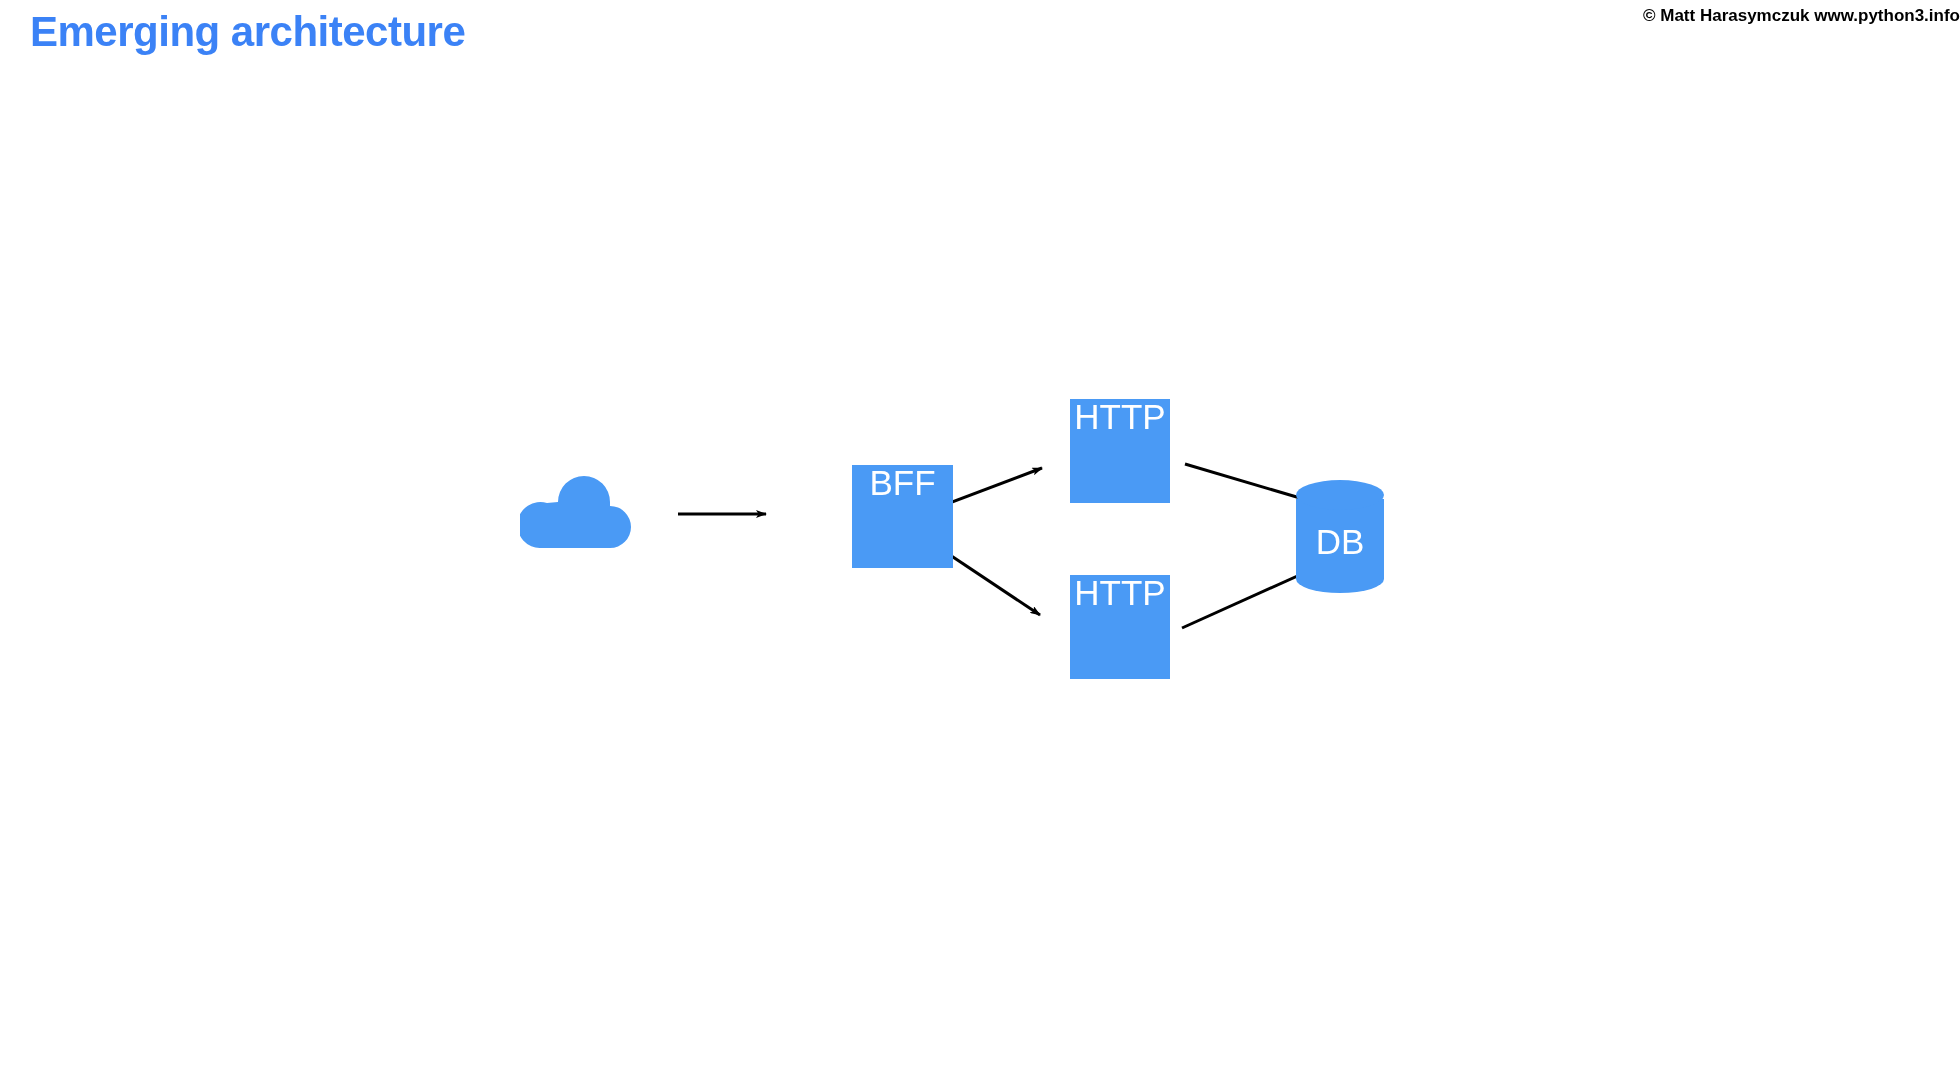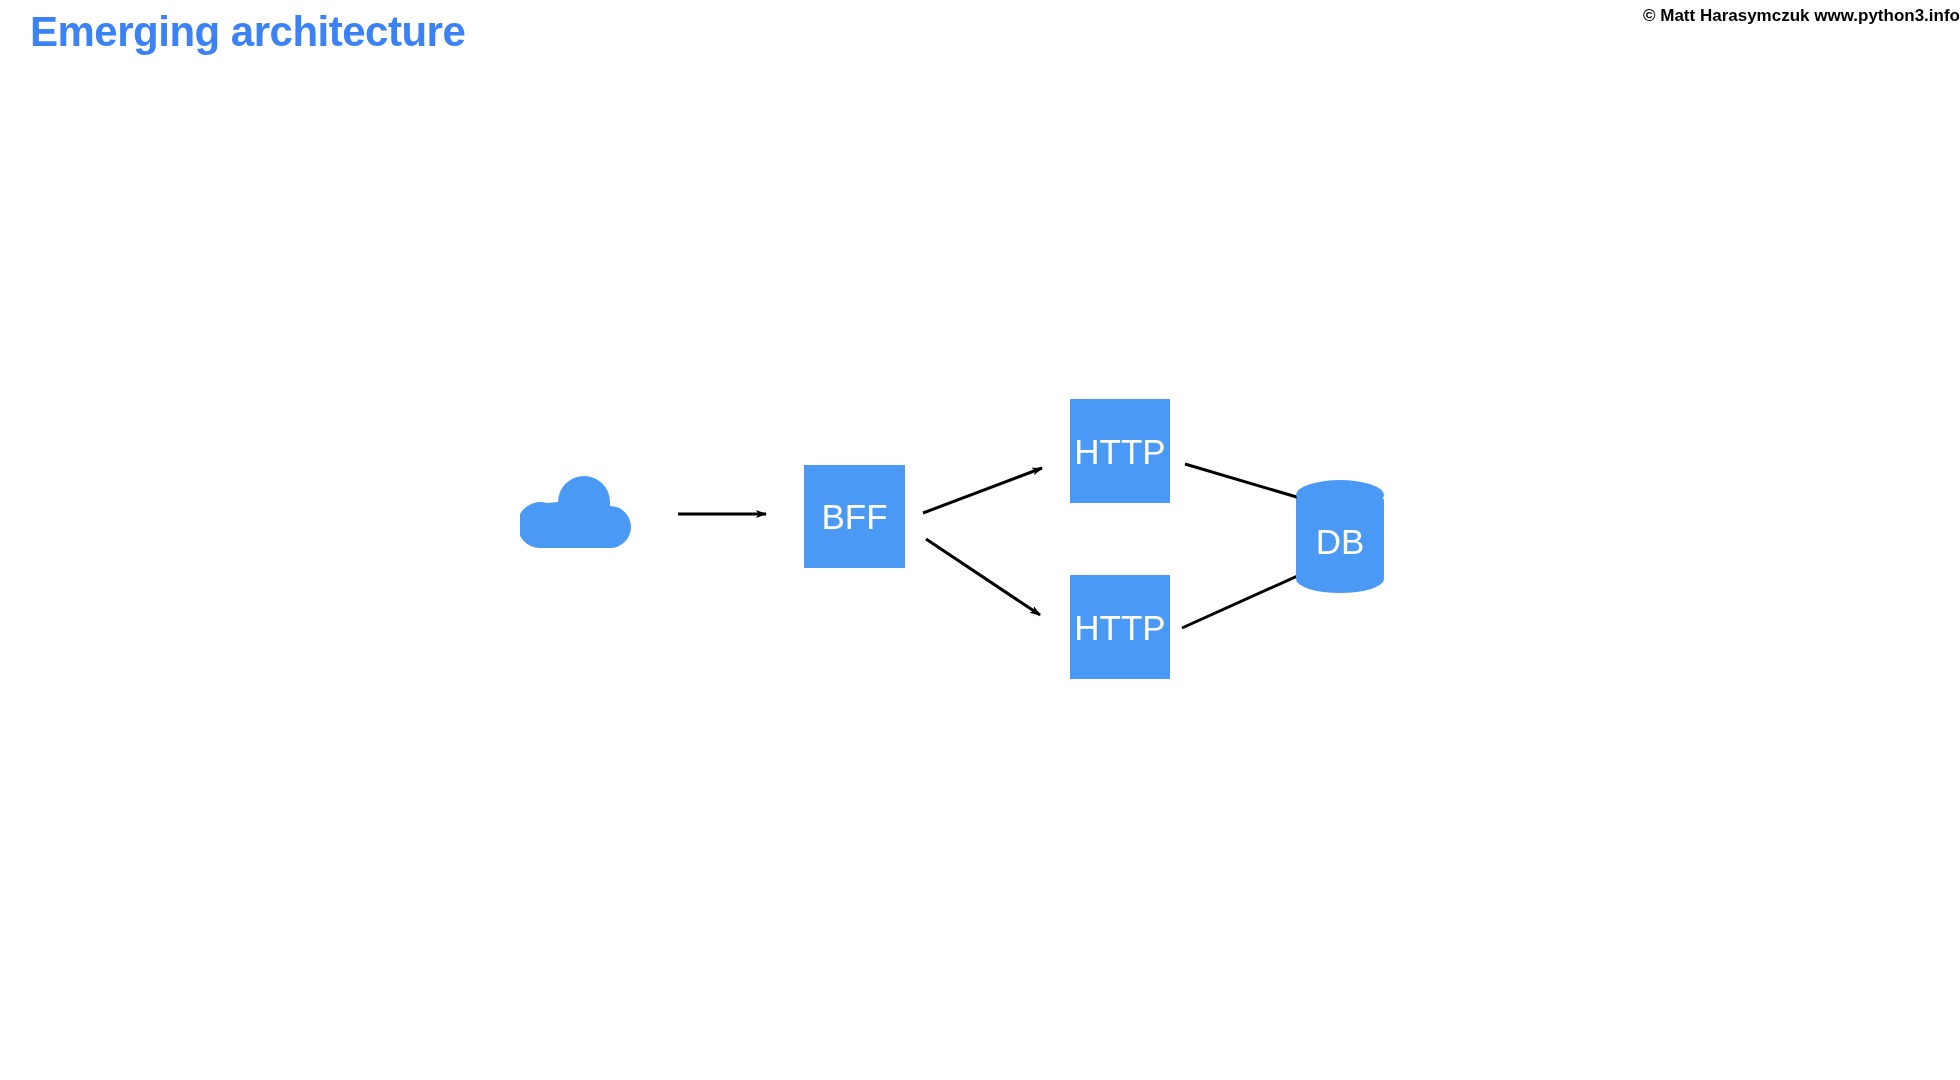--- a/index.html
+++ b/index.html
@@ -57,21 +57,21 @@
     pointer-events: none;
   }
 
   
   .node {
     position: absolute;
     box-sizing: border-box;
   }
   .node-box {
     display: flex;
-    align-items: center;
+    align-items: flex-start;
     justify-content: center;
   }
   .node-label {
     color: #ffffff;
     font-size: 35px;
     font-weight: 400;
     line-height: 1;
     letter-spacing: 0px;
     white-space: nowrap;
   }
@@ -157,21 +157,21 @@
     </svg>
 
     <div class="node" id="node-cloud">
       <svg viewBox="0 0 122 76">
         <path d="M38,30 A26,26 0 0 1 90,30 L90,34
                  A21,21 0 1 1 90,76 L21,76
                  A23,23 0 1 1 27,31 Z" fill="#4a9af5"></path>
       </svg>
     </div>
 
-    <div class="node node-box" id="node-bff" style="background:#4a9af5;">
+    <div class="node node-box" id="node-bff" style="background:#4a9af5;margin-left:48px;">
       <span class="node-label">BFF</span>
     </div>
 
     <div class="node node-box" id="node-http-1" style="background:#4a9af5;">
       <span class="node-label">HTTP</span>
     </div>
 
     <div class="node node-box" id="node-http-2" style="background:#4a9af5;">
       <span class="node-label">HTTP</span>
     </div>

